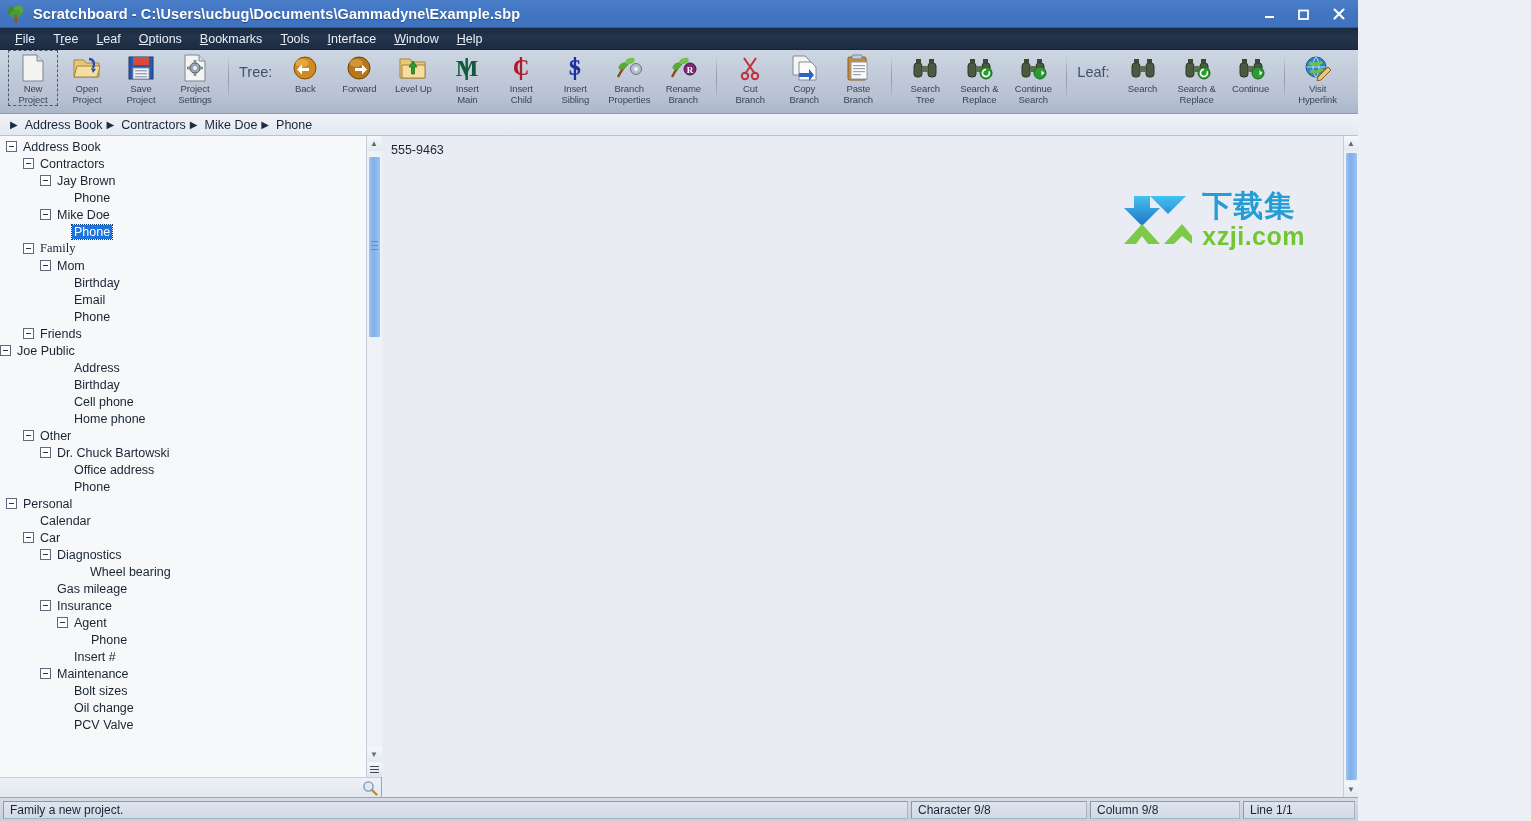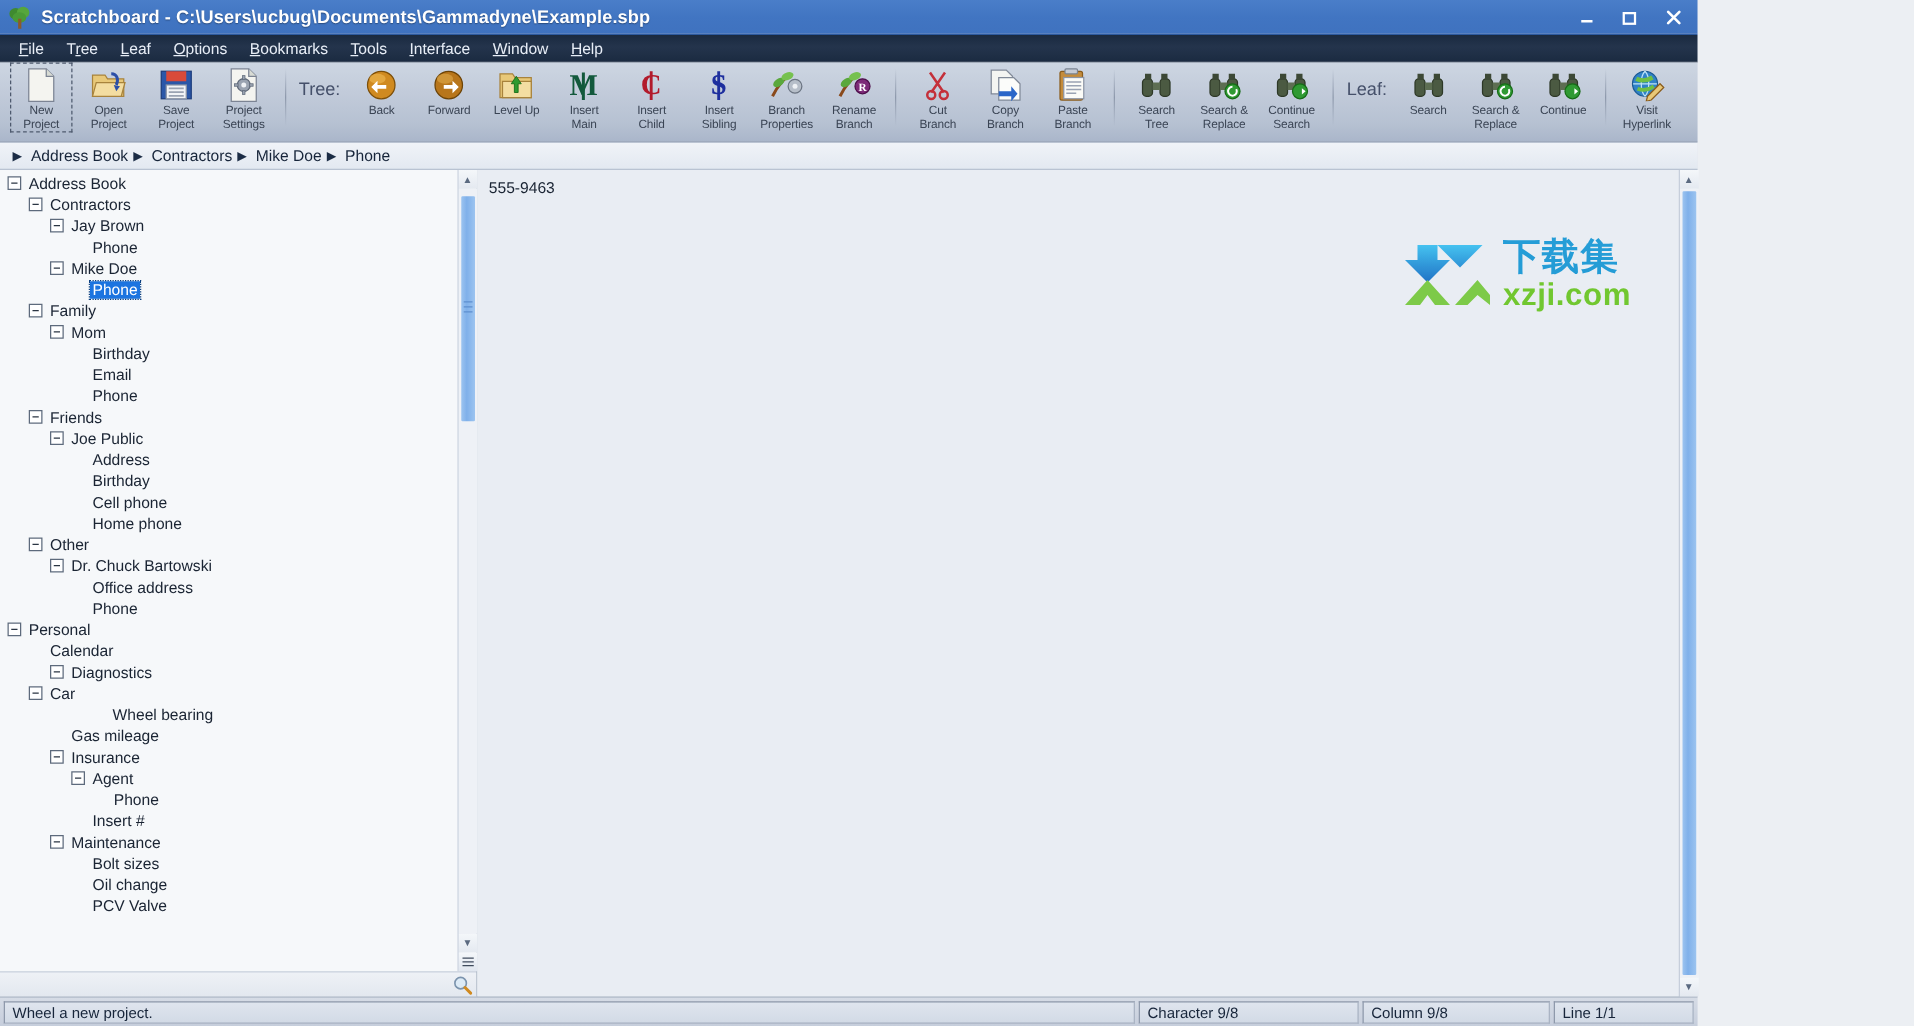--- a/index.html
+++ b/index.html
@@ -639,95 +639,95 @@
               <span class="tlabel">Phone</span>
             </div>
             <div class="tnode" style="padding-left: 40px;">
               <span class="tbox"></span>
               <span class="tlabel">Mike Doe</span>
             </div>
             <div class="tnode selected" style="padding-left: 57px;">
               <span class="tbox-spacer"></span>
               <span class="tlabel">Phone</span>
             </div>
+            <div class="tnode" style="padding-left: 23px; font-family: Liberation Serif, serif;">
+              <span class="tbox"></span>
+              <span class="tlabel">Family</span>
+            </div>
+            <div class="tnode" style="padding-left: 40px;">
+              <span class="tbox"></span>
+              <span class="tlabel">Mom</span>
+            </div>
+            <div class="tnode" style="padding-left: 57px;">
+              <span class="tbox-spacer"></span>
+              <span class="tlabel">Birthday</span>
+            </div>
+            <div class="tnode" style="padding-left: 57px;">
+              <span class="tbox-spacer"></span>
+              <span class="tlabel">Email</span>
+            </div>
+            <div class="tnode" style="padding-left: 57px;">
+              <span class="tbox-spacer"></span>
+              <span class="tlabel">Phone</span>
+            </div>
             <div class="tnode" style="padding-left: 23px;">
               <span class="tbox"></span>
-              <span class="tlabel">Family</span>
+              <span class="tlabel">Friends</span>
+            </div>
+            <div class="tnode" style=" text-align: center;">
+              <span class="tbox"></span>
+              <span class="tlabel">Joe Public</span>
+            </div>
+            <div class="tnode" style="padding-left: 57px;">
+              <span class="tbox-spacer"></span>
+              <span class="tlabel">Address</span>
+            </div>
+            <div class="tnode" style="padding-left: 57px;">
+              <span class="tbox-spacer"></span>
+              <span class="tlabel">Birthday</span>
+            </div>
+            <div class="tnode" style="padding-left: 57px;">
+              <span class="tbox-spacer"></span>
+              <span class="tlabel">Cell phone</span>
+            </div>
+            <div class="tnode" style="padding-left: 57px;">
+              <span class="tbox-spacer"></span>
+              <span class="tlabel">Home phone</span>
+            </div>
+            <div class="tnode" style="padding-left: 23px;">
+              <span class="tbox"></span>
+              <span class="tlabel">Other</span>
             </div>
             <div class="tnode" style="padding-left: 40px;">
               <span class="tbox"></span>
-              <span class="tlabel">Mom</span>
-            </div>
-            <div class="tnode" style="padding-left: 57px;">
-              <span class="tbox-spacer"></span>
-              <span class="tlabel">Birthday</span>
-            </div>
-            <div class="tnode" style="padding-left: 57px;">
-              <span class="tbox-spacer"></span>
-              <span class="tlabel">Email</span>
+              <span class="tlabel">Dr. Chuck Bartowski</span>
+            </div>
+            <div class="tnode" style="padding-left: 57px;">
+              <span class="tbox-spacer"></span>
+              <span class="tlabel">Office address</span>
             </div>
             <div class="tnode" style="padding-left: 57px;">
               <span class="tbox-spacer"></span>
               <span class="tlabel">Phone</span>
             </div>
+            <div class="tnode" style="padding-left: 6px;">
+              <span class="tbox"></span>
+              <span class="tlabel">Personal</span>
+            </div>
             <div class="tnode" style="padding-left: 23px;">
-              <span class="tbox"></span>
-              <span class="tlabel">Friends</span>
-            </div>
-            <div class="tnode" style="padding-left: 40px; text-align: center;">
-              <span class="tbox"></span>
-              <span class="tlabel">Joe Public</span>
-            </div>
-            <div class="tnode" style="padding-left: 57px;">
-              <span class="tbox-spacer"></span>
-              <span class="tlabel">Address</span>
-            </div>
-            <div class="tnode" style="padding-left: 57px;">
-              <span class="tbox-spacer"></span>
-              <span class="tlabel">Birthday</span>
-            </div>
-            <div class="tnode" style="padding-left: 57px;">
-              <span class="tbox-spacer"></span>
-              <span class="tlabel">Cell phone</span>
-            </div>
-            <div class="tnode" style="padding-left: 57px;">
-              <span class="tbox-spacer"></span>
-              <span class="tlabel">Home phone</span>
+              <span class="tbox-spacer"></span>
+              <span class="tlabel">Calendar</span>
             </div>
             <div class="tnode" style="padding-left: 23px;">
               <span class="tbox"></span>
-              <span class="tlabel">Other</span>
+              <span class="tlabel">Car</span>
             </div>
             <div class="tnode" style="padding-left: 40px;">
               <span class="tbox"></span>
-              <span class="tlabel">Dr. Chuck Bartowski</span>
-            </div>
-            <div class="tnode" style="padding-left: 57px;">
-              <span class="tbox-spacer"></span>
-              <span class="tlabel">Office address</span>
-            </div>
-            <div class="tnode" style="padding-left: 57px;">
-              <span class="tbox-spacer"></span>
-              <span class="tlabel">Phone</span>
-            </div>
-            <div class="tnode" style="padding-left: 6px;">
-              <span class="tbox"></span>
-              <span class="tlabel">Personal</span>
-            </div>
-            <div class="tnode" style="padding-left: 23px;">
-              <span class="tbox-spacer"></span>
-              <span class="tlabel">Calendar</span>
-            </div>
-            <div class="tnode" style="padding-left: 40px;">
-              <span class="tbox"></span>
               <span class="tlabel">Diagnostics</span>
-            </div>
-            <div class="tnode" style="padding-left: 23px;">
-              <span class="tbox"></span>
-              <span class="tlabel">Car</span>
             </div>
             <div class="tnode" style="padding-left: 57px; margin-left: 16px;">
               <span class="tbox-spacer"></span>
               <span class="tlabel">Wheel bearing</span>
             </div>
             <div class="tnode" style="padding-left: 40px;">
               <span class="tbox-spacer"></span>
               <span class="tlabel">Gas mileage</span>
             </div>
             <div class="tnode" style="padding-left: 40px;">
@@ -821,18 +821,18 @@
           <div class="sb-track">
             <div class="sb-thumb" style="top:2px;bottom:2px;"></div>
           </div>
           <div class="sb-arrow">▼</div>
         </div>
       </div>
     </div>
   </div>
 
   <div class="statusbar">
-    <div class="st-cell st-main">Wheel a new project.</div>
+    <div class="st-cell st-main">Family a new project.</div>
     <div class="st-cell st-fixed">Character 9/8</div>
     <div class="st-cell st-fixed wide">Column 9/8</div>
     <div class="st-cell st-fixed small">Line 1/1</div>
   </div>
 </div>
 
 </body></html>

